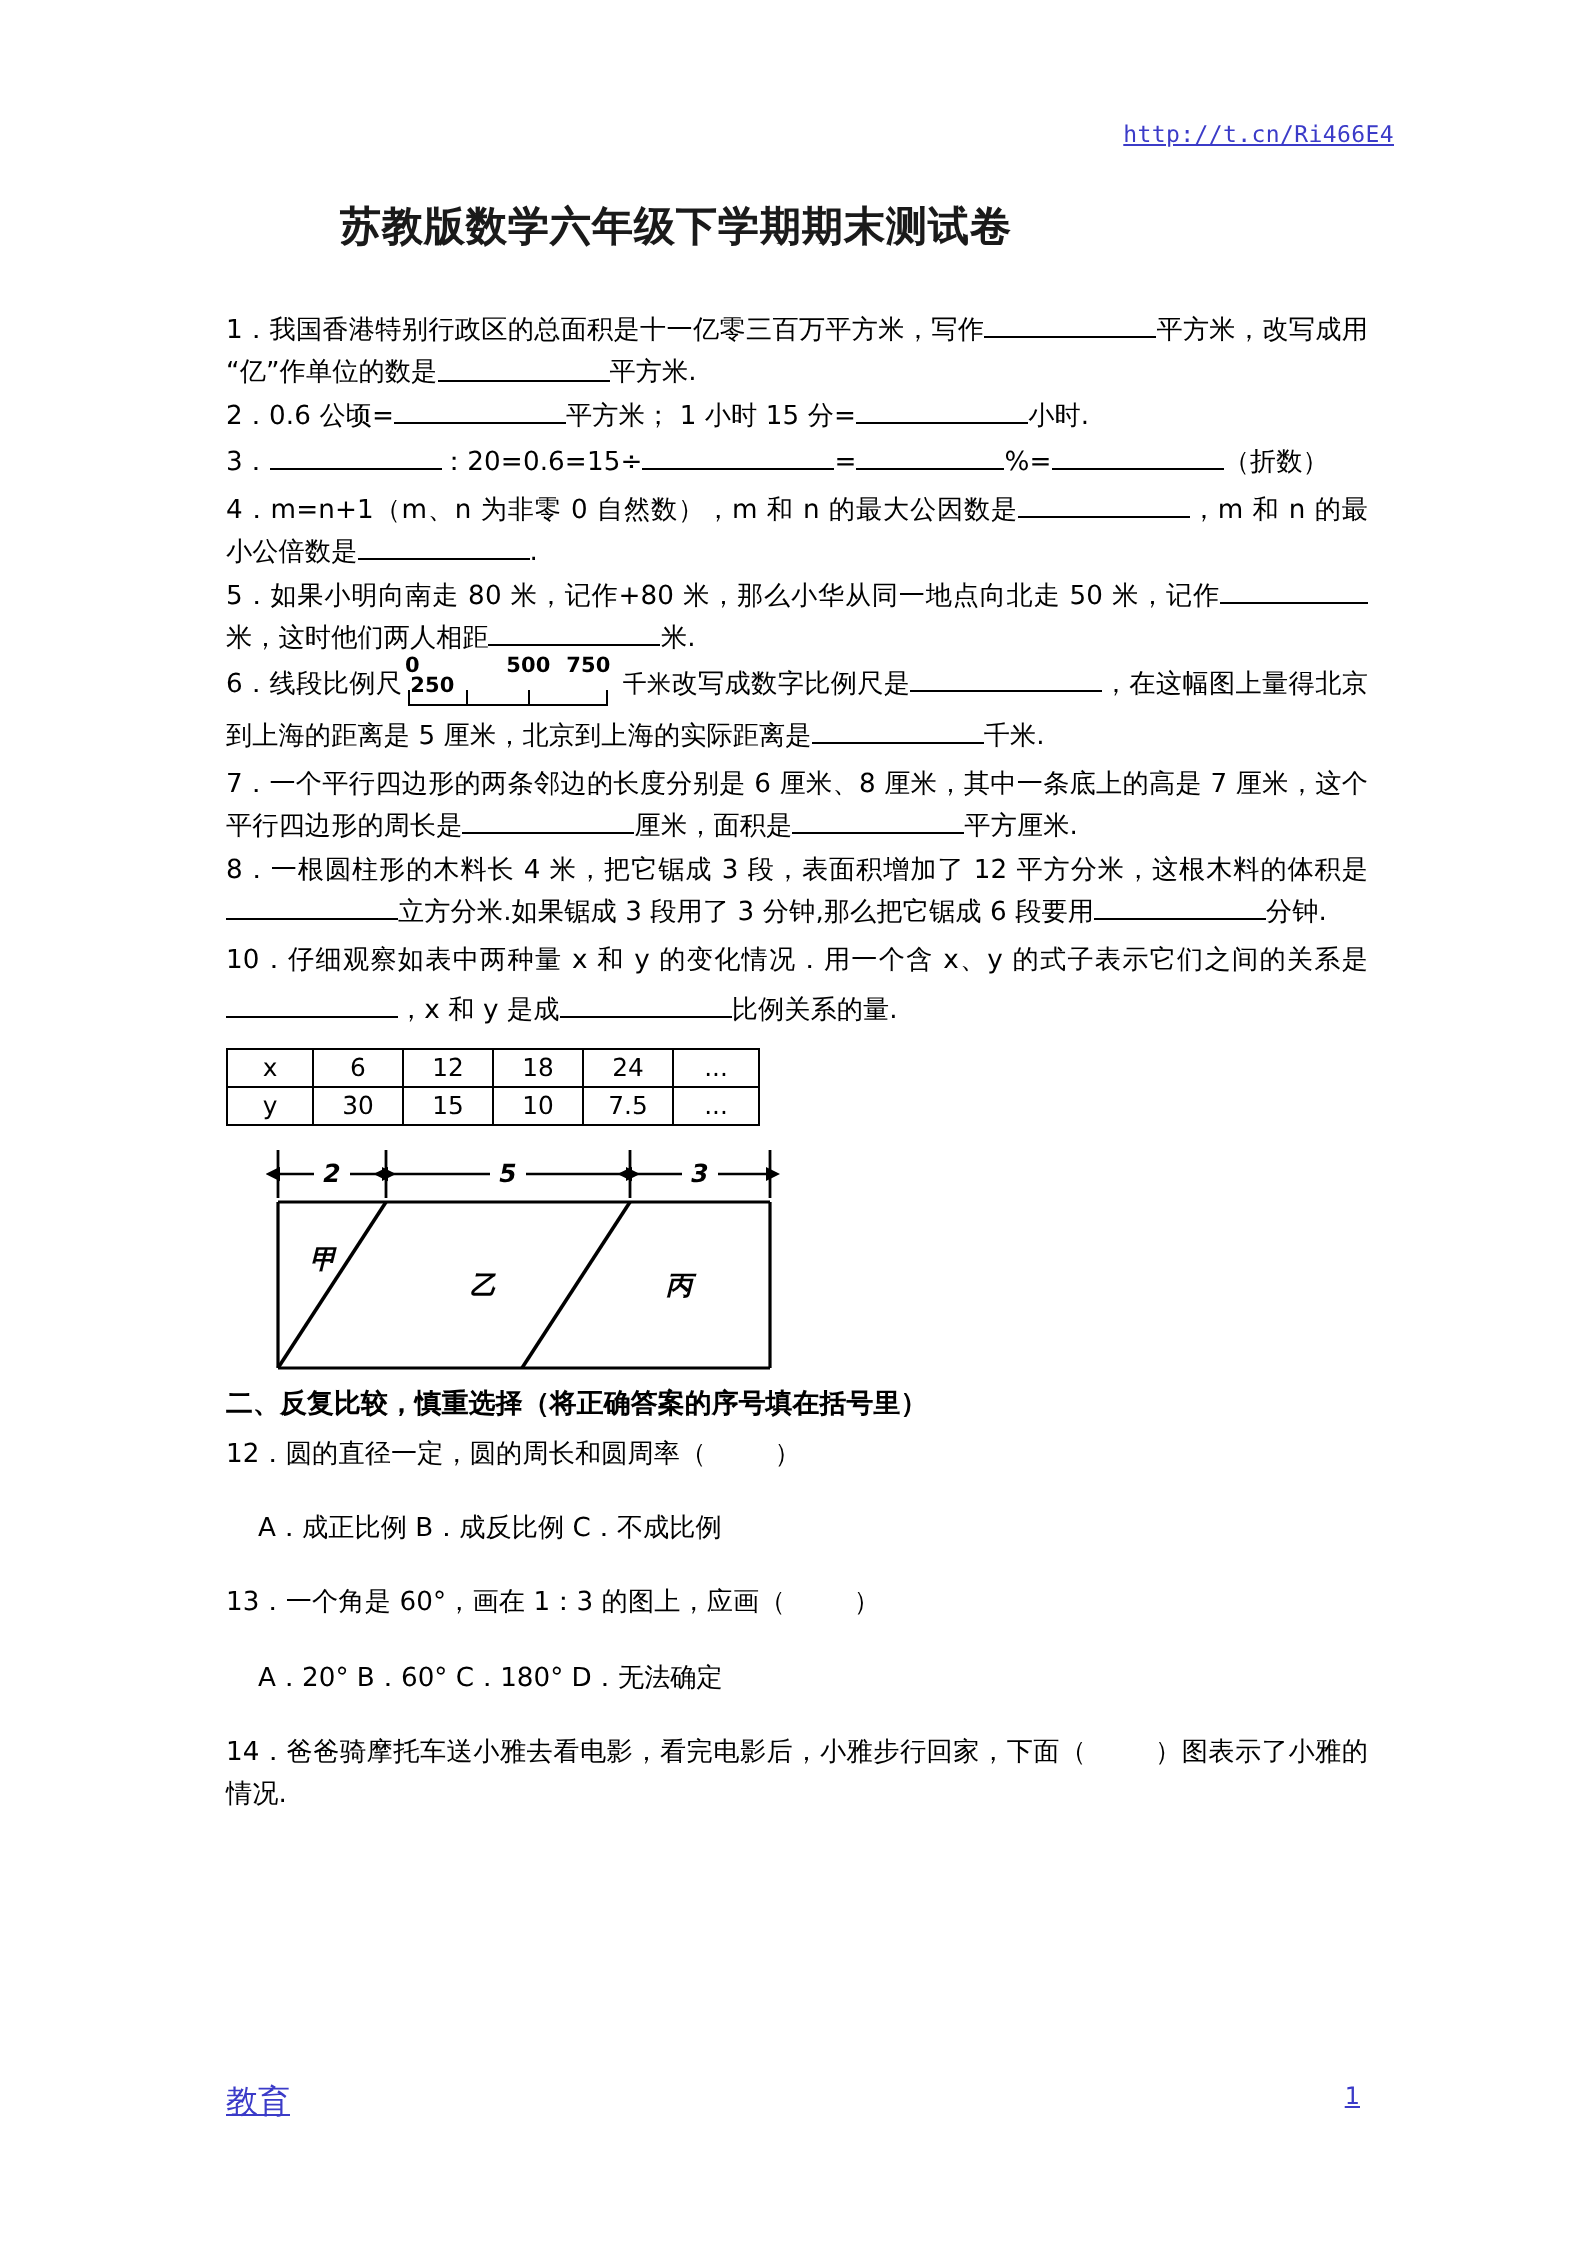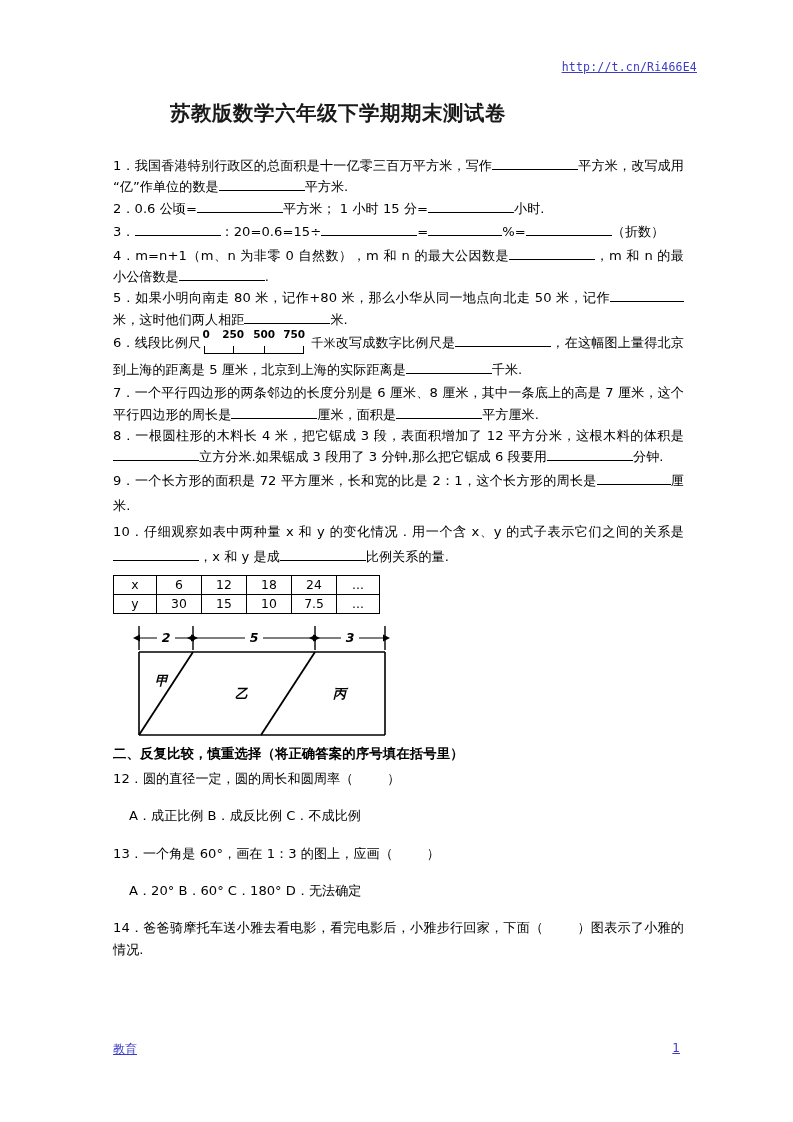--- a/index.html
+++ b/index.html
@@ -187,21 +187,21 @@
   
   .footer {
     position: absolute;
     left: 113px;
     right: 113px;
     top: 1041px;
     height: 18px;
   }
   .footer .f-link {
     float: left;
-    font-size: 12px;
+    font-size: 16px;
     color: #3b3bc8;
     text-decoration: underline;
   }
   .footer .f-page {
     float: right;
     font-size: 12px;
     color: #3b3bc8;
     text-decoration: underline;
   }
 </style>
@@ -236,41 +236,38 @@
     </p>
 
     <p class="q">
       <span>5．如果小明向南走 80 米，记作+80 米，那么小华从同一地点向北走 50 米，记作</span><span class="blank b-md"></span><span>米，这时他们两人相距</span><span class="blank b-lg"></span><span>米.</span>
     </p>
 
     <p class="q loose">
       <span>6．线段比例尺</span><span class="scalebar">
         <span class="nums">
           <span style="left:4px;">0</span>
-          <span style="left:31px;">250</span>
+          <span style="left:14px;margin-top:10px;">250</span>
           <span style="left:62px;">500</span>
           <span style="left:92px;">750</span>
         </span>
         <span class="bar"></span>
         <span class="tick" style="left:31px;"></span>
         <span class="tick" style="left:62px;"></span>
       </span><span class="scalebar-unit">千米</span><span>改写成数字比例尺是</span><span class="blank b-xl"></span><span>，在这幅图上量得北京到上海的距离是 5 厘米，北京到上海的实际距离是</span><span class="blank b-lg"></span><span>千米.</span>
     </p>
 
     <p class="q">
       <span>7．一个平行四边形的两条邻边的长度分别是 6 厘米、8 厘米，其中一条底上的高是 7 厘米，这个平行四边形的周长是</span><span class="blank b-lg"></span><span>厘米，面积是</span><span class="blank b-lg"></span><span>平方厘米.</span>
     </p>
 
     <p class="q">
       <span>8．一根圆柱形的木料长 4 米，把它锯成 3 段，表面积增加了 12 平方分米，这根木料的体积是</span><span class="blank b-lg"></span><span>立方分米.如果锯成 3 段用了 3 分钟,那么把它锯成 6 段要用</span><span class="blank b-lg"></span><span>分钟.</span>
     </p>
 
-    <p class="q loose">
-      <span>9．一个长方形的面积是 72 平方厘米，长和宽的比是 2：1，这个长方形的周长是</span><span class="blank b-md"></span><span>厘米.</span>
-    </p>
 
     <p class="q loose">
       <span>10．仔细观察如表中两种量 x 和 y 的变化情况．用一个含 x、y 的式子表示它们之间的关系是</span><span class="blank b-lg"></span><span>，x 和 y 是成</span><span class="blank b-lg"></span><span>比例关系的量.</span>
     </p>
 
     <table class="xy-table">
       <tbody>
         <tr>
           <td class="hdr">x</td>
           <td class="val">6</td>

